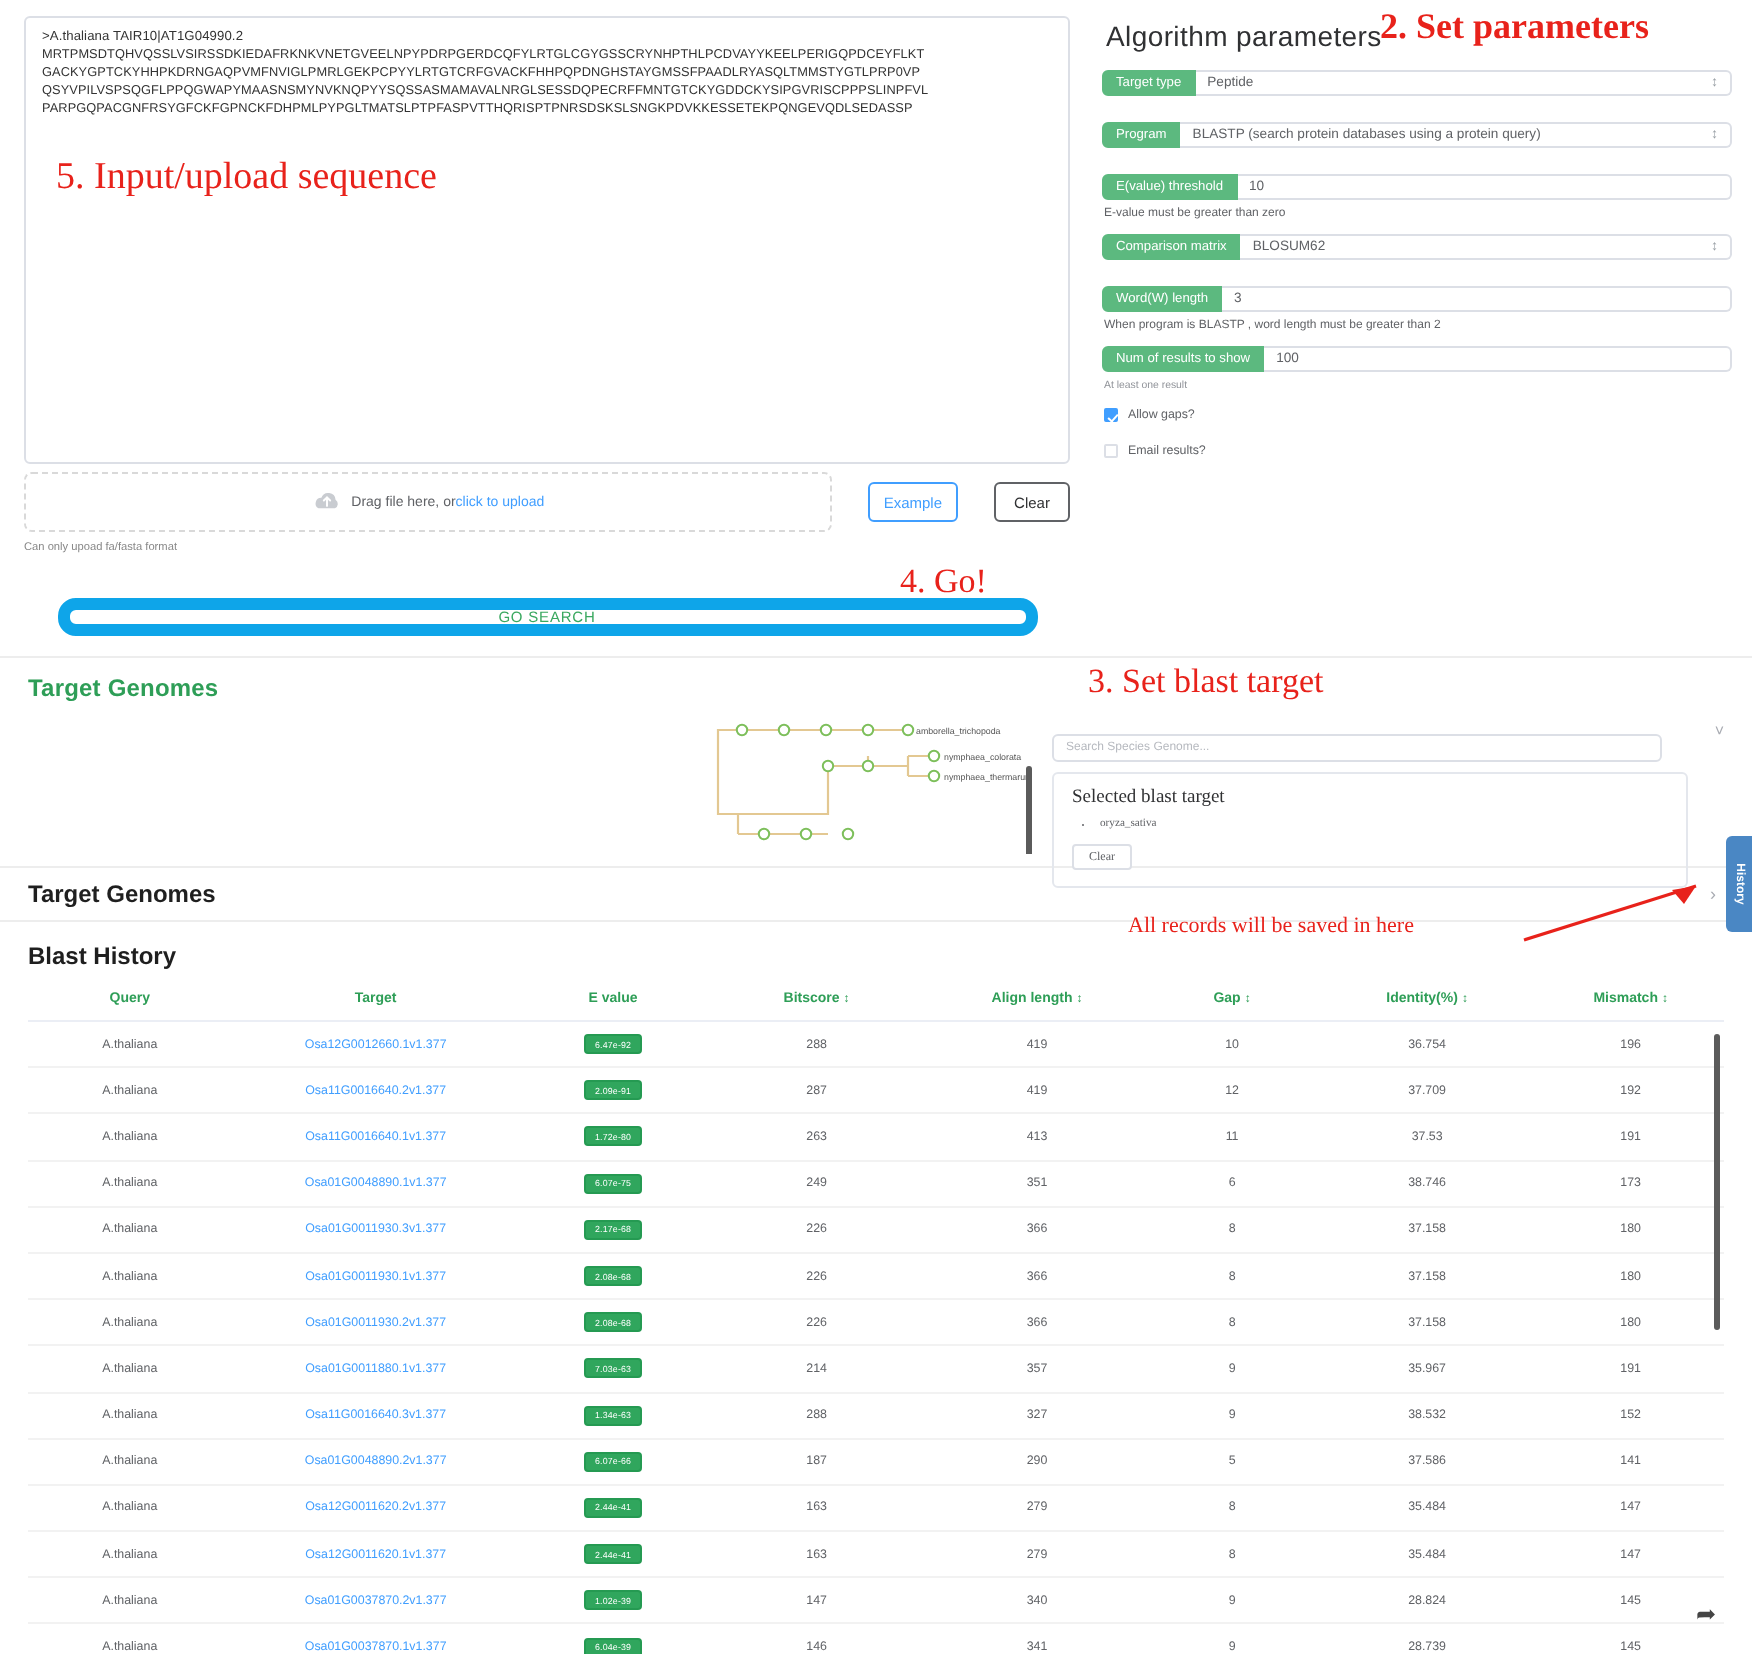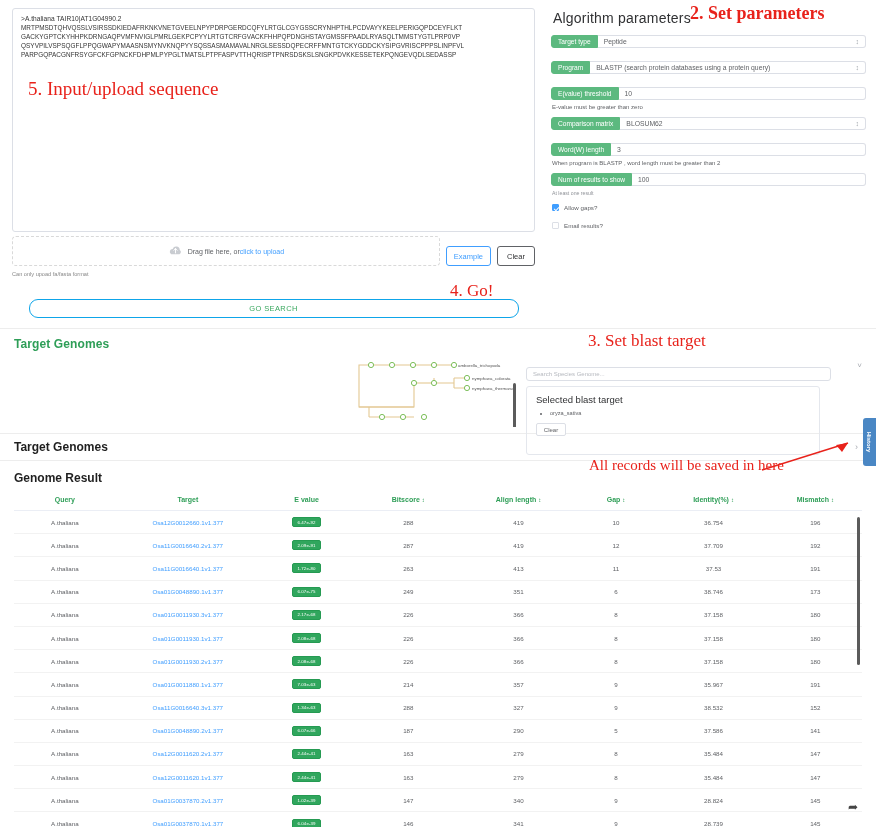--- a/index.html
+++ b/index.html
@@ -33,21 +33,21 @@
     color:#333; overflow:hidden;
     font-family:"Liberation Sans", sans-serif;
     letter-spacing:0.05px;
     position:relative;
     resize:none; width:100%;
   }
   .seq-box .hdr { font-size:6.6px; }
   .seq-lines div { white-space:nowrap; }
 
   
-  .upload-row { display:flex; align-items:flex-end; margin-top:4px; gap:6px; }
+  .upload-row { display:flex; align-items:center; margin-top:4px; gap:18px; }
   .dropzone {
     flex:1; height:30px;
     border:1px dashed #d9d9d9; border-radius:4px;
     display:flex; align-items:center; justify-content:center;
     font-size:7px; color:#606266;
   }
   .cloud-ic { margin-right:5px; display:inline-block; vertical-align:middle; }
   .link-blue { color:#409eff; }
   .btn-example, .btn-clear {
     height:20px; min-width:38px; padding:0 7px;
@@ -56,21 +56,21 @@
     cursor:pointer;
   }
   .btn-example { border:1px solid #409eff; color:#409eff; }
   .btn-clear { border:1px solid #606266; color:#303133; }
   .fasta-note { font-size:5.6px; color:#888; margin-top:5px; }
 
   
   .go-wrap { display:flex; justify-content:center; margin-top:22px; }
   .go-btn {
     width:490px; height:19px;
-    border:1px solid #0ea5e9; border-radius:9px;
+    border:6px solid #0ea5e9; border-radius:9px;
     background:#fff; color:#3aa85f;
     font-size:7.5px; letter-spacing:.4px;
     display:flex; align-items:center; justify-content:center;
     cursor:pointer;
   }
 
   
   .panel-title {
     font-size:14px; color:#303133; font-weight:400;
     margin:2px 0 9px 2px; letter-spacing:.2px;
@@ -122,22 +122,22 @@
     background:#5b5b5b; border-radius:2px;
   }
   .tree-label { font-size:4.4px; fill:#555; }
   .target-pane { width:340px; position:relative; }
   .species-search {
     width:305px; height:14px; border:1px solid #dcdfe6; border-radius:3px;
     font-size:6px; color:#b6b9bf; padding:0 6px;
     display:flex; align-items:center; margin-top:12px;
   }
   .sel-card {
-    width:294px; border:1px solid #e4e7ed; border-radius:3px;
-    margin-top:5px; padding:7px 9px 18px 9px;
+    width:318px; border:1px solid #e4e7ed; border-radius:3px;
+    margin-top:5px; padding:7px 9px 8px 9px;font-family:Liberation Serif, serif;
   }
   .sel-card h4 { margin:0 0 4px 0; font-size:9.5px; font-weight:400; color:#303133; }
   .sel-list { margin:0; padding-left:14px; }
   .sel-list li { font-size:5.6px; color:#606266; line-height:9px; }
   .btn-sm-clear {
     margin-top:5px; width:30px; height:13px;
     border:1px solid #dcdfe6; border-radius:2px; background:#fff;
     font-size:6px; color:#606266;
     display:flex; align-items:center; justify-content:center; cursor:pointer;
   }
@@ -189,23 +189,23 @@
     width:13px; height:48px; background:#4a87c4;
     border-radius:3px 0 0 3px;
     color:#fff; font-size:6px; font-weight:bold;
     display:flex; align-items:center; justify-content:center;
   }
   .hist-tab span { transform:rotate(90deg); white-space:nowrap; }
 
   
   #an1 { left:28px;  top:78px;  font-size:19px; }
   #an2 { left:690px; top:3px;   font-size:18px;font-weight:bold; }
-  #an3 { left:588px; top:331px; font-size:17px; }
+  #an3 { left:544px; top:331px; font-size:17px; }
   #an4 { left:450px; top:281px; font-size:17px;text-align:center; }
-  #an5 { left:589px; top:457px; font-size:15px; }
+  #an5 { left:564px; top:457px; font-size:11px; }
   .arrow-svg { position:absolute; left:760px; top:440px; }
   .cursor-ic { position:absolute; left:848px; top:800px; font-size:12px; color:#444; }
 </style>
 </head>
 <body>
 
 <div class="top">
 
   <div class="left-col">
     <div class="seq-box">
@@ -338,21 +338,21 @@
       </div>
     </div>
   </div>
 </div>
 
 <div class="tg-bar">
   <div class="t">Target Genomes</div>
   <div class="c">›</div>
 </div>
 
-<div class="br-head">Genome Result</div>
+<div class="br-head">Blast History</div>
 
 <div class="tbl-wrap">
   <div class="tbl-scroll"></div>
   <table class="bt">
     <colgroup>
       <col style="width:12%">
         <col style="width:17%">
         <col style="width:11%">
         <col style="width:13%">
       <col style="width:13%">

